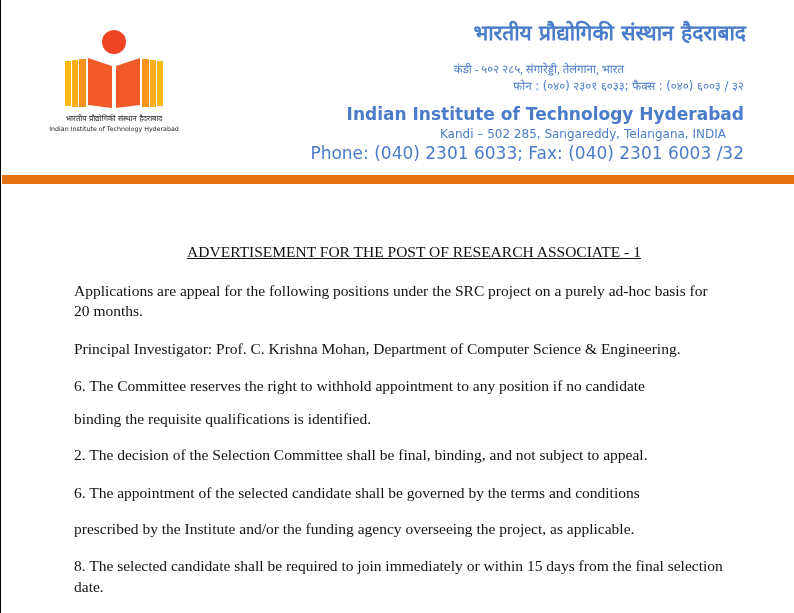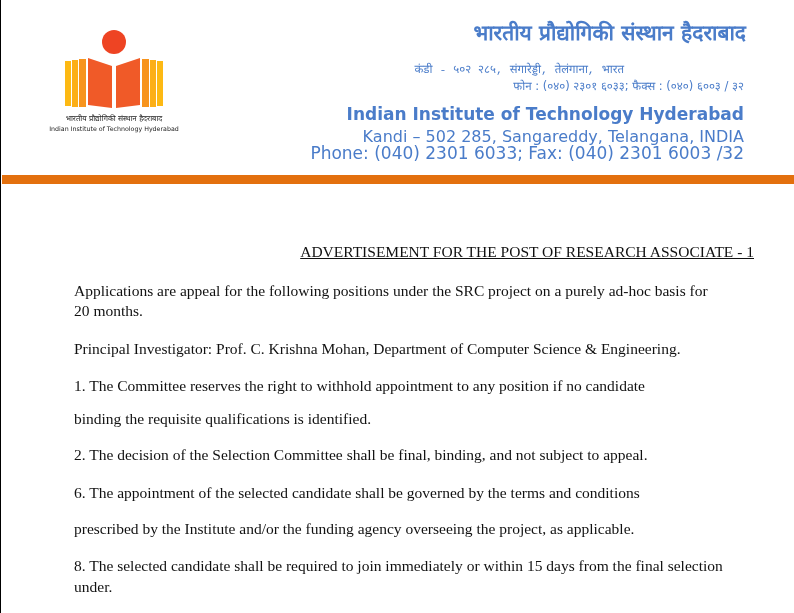--- a/index.html
+++ b/index.html
@@ -8,30 +8,30 @@
     position: relative; border-left: 1px solid #000;
     box-sizing: border-box;
   }
   .logo { position: absolute; left: 48px; top: 30px; width: 130px; }
   .logo svg { display: block; margin-left: 16px; }
   .logo-hi { font-family: "DejaVu Sans", sans-serif; font-size: 7.5px; color: #222; text-align: center; width: 130px; margin-top: 5px; }
   .logo-en { font-family: "DejaVu Sans", sans-serif; font-size: 6.3px; color: #222; text-align: center; width: 130px; margin-top: 2px; }
 
   .hdr { position: absolute; right: 50px; text-align: right; color: #4a7cc9; }
   .hi-title { top: 18px; font-family: "DejaVu Sans", sans-serif; font-size: 21px; font-weight: bold; color: #4a7cc9; right: 48px; }
-  .hi-line1 { top: 61px; font-family: Liberation Mono, monospace; font-size: 11.5px; right: 170px; text-align: left; }
+  .hi-line1 { top: 61px; font-family: Liberation Serif, serif; font-size: 11.5px; right: 170px; text-align: left; }
   .hi-line2 { top: 78px; font-family: "DejaVu Sans", sans-serif; font-size: 11.5px; right: 50px; }
   .en-title { top: 104px; font-family: "DejaVu Sans", sans-serif; font-size: 17px; font-weight: bold; color: #4a7cc9; right: 50px; }
-  .en-line1 { top: 127px; font-family: "DejaVu Sans", sans-serif; font-size: 16px; right: 50px; }
+  .en-line1 { top: 127px; font-family: "DejaVu Sans", sans-serif; font-size: 12px; right: 68px; }
   .en-line2 { top: 143px; font-family: "DejaVu Sans", sans-serif; font-size: 17px; right: 50px; }
 
   .bar { position: absolute; left: 1px; top: 175px; width: 793px; height: 9px; background: #e3700e; }
 
   .doc { position: absolute; left: 73px; top: 243px; width: 680px; font-family: "Liberation Serif", serif; font-size: 15.5px; color: #111; }
-  .doc-title { text-align: right; text-decoration: underline; margin: 0; position: absolute; left: 0; width: 680px; top: 0; }
+  .doc-title { text-align: center; text-decoration: underline; margin: 0; position: absolute; left: 0; width: 680px; top: 0; }
   .para { position: absolute; left: 0; width: 680px; margin: 0; line-height: 20px; }
 </style>
 </head>
 <body>
 
 <div class="logo">
   <svg width="98" height="78" viewBox="0 0 98 78">
     <circle cx="49" cy="12" r="12" fill="#ee4423"></circle>
     <rect x="0" y="31" width="6" height="45" fill="#fdb913"></rect>
     <rect x="7" y="30" width="6" height="47" fill="#fcaf17"></rect>
@@ -53,20 +53,20 @@
 <div class="hdr en-line1">Kandi – 502 285, Sangareddy, Telangana, INDIA</div>
 <div class="hdr en-line2">Phone: (040) 2301 6033; Fax: (040) 2301 6003 /32</div>
 
 <div class="bar"></div>
 
 <div class="doc">
   <div class="doc-title">ADVERTISEMENT FOR THE POST OF RESEARCH ASSOCIATE - 1</div>
   <p class="para" style="top:38px">Applications are appeal for the following positions under the SRC project on a purely ad-hoc basis for</p>
   <p class="para" style="top:58px">20 months.</p>
   <p class="para" style="top:96px">Principal Investigator:  Prof. C. Krishna Mohan, Department of Computer Science &amp; Engineering.</p>
-  <p class="para" style="top:133px">1. The Committee reserves the right to withhold appointment to any position if no candidate</p>
+  <p class="para" style="top:133px">6. The Committee reserves the right to withhold appointment to any position if no candidate</p>
   <p class="para" style="top:166px">binding the requisite qualifications is identified.</p>
   <p class="para" style="top:202px">2. The decision of the Selection Committee shall be final, binding, and not subject to appeal.</p>
   <p class="para" style="top:240px">6. The appointment of the selected candidate shall be governed by the terms and conditions</p>
   <p class="para" style="top:276px">prescribed by the Institute and/or the funding agency overseeing the project, as applicable.</p>
   <p class="para" style="top:313px">8. The selected candidate shall be required to join immediately or within 15 days from the final selection</p>
-  <p class="para" style="top:334px">under.</p>
+  <p class="para" style="top:334px">date.</p>
 </div>
 
 </body></html>

